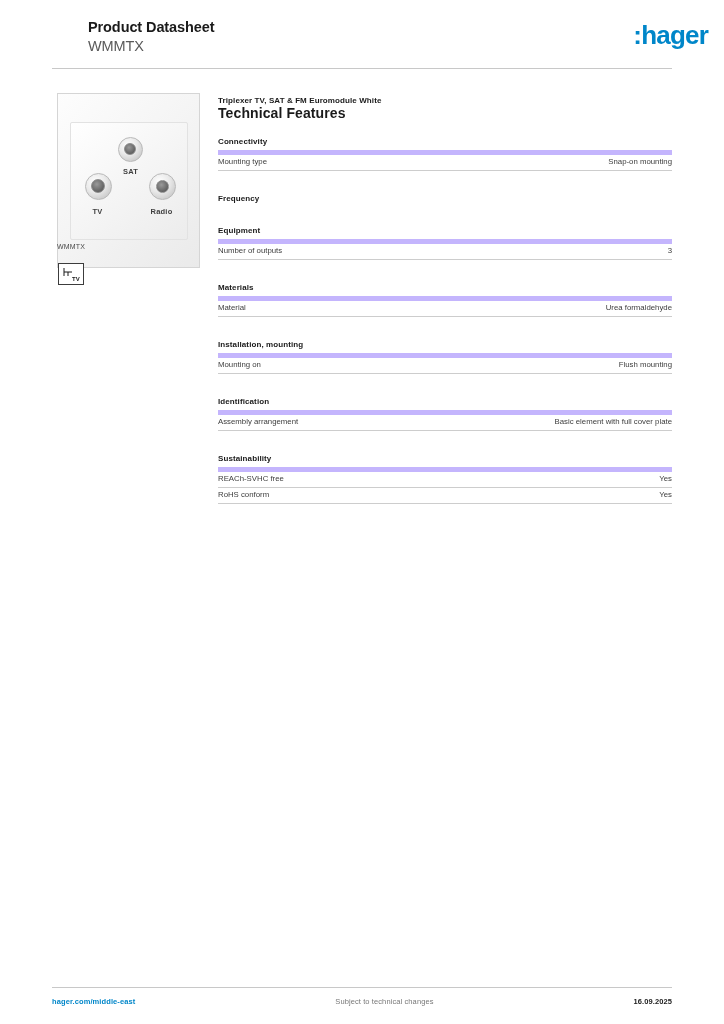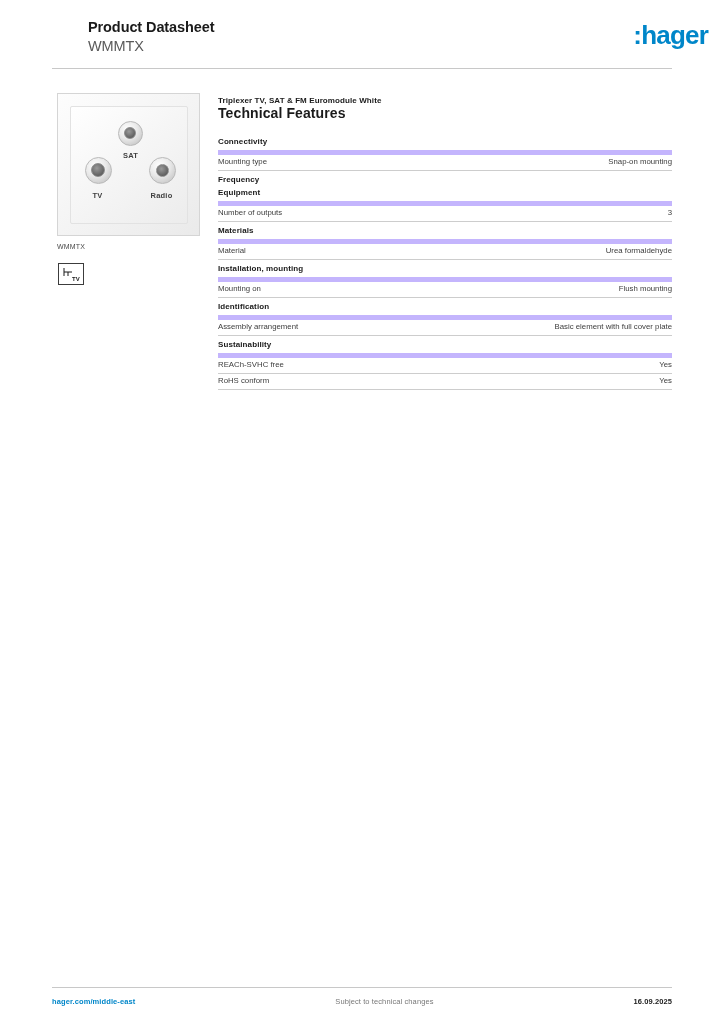--- a/index.html
+++ b/index.html
@@ -64,21 +64,21 @@
     height: 1px;
     background: #c8c8c8;
   }
 
   
   .product-figure {
     position: absolute;
     left: 57px;
     top: 93px;
     width: 143px;
-    height: 143px;
+    height: 175px;
     border: 1px solid #d5d5d5;
     background: linear-gradient(135deg,#fdfdfd 0%,#f3f3f3 55%,#eaeaea 100%);
   }
   .faceplate {
     position: absolute;
     left: 50%;
     top: 50%;
     transform: translate(-50%,-50%);
     width: 118px;
     height: 118px;
@@ -150,21 +150,21 @@
     font-size: 8px;
     font-weight: bold;
     color: #1a1a1a;
     letter-spacing: 0.1px;
   }
   .section-title {
     font-size: 8px;
     font-weight: bold;
     color: #1a1a1a;
     letter-spacing: 0.1px;
-    margin-top: 4px;
+    margin-top: 23px;
     margin-bottom: 4px;
   }
   .section-title.first { margin-top: 1px; }
   .tech-features {
     font-size: 14px;
     font-weight: bold;
     color: #1a1a1a;
     letter-spacing: 0.1px;
     margin-bottom: 16px;
   }

